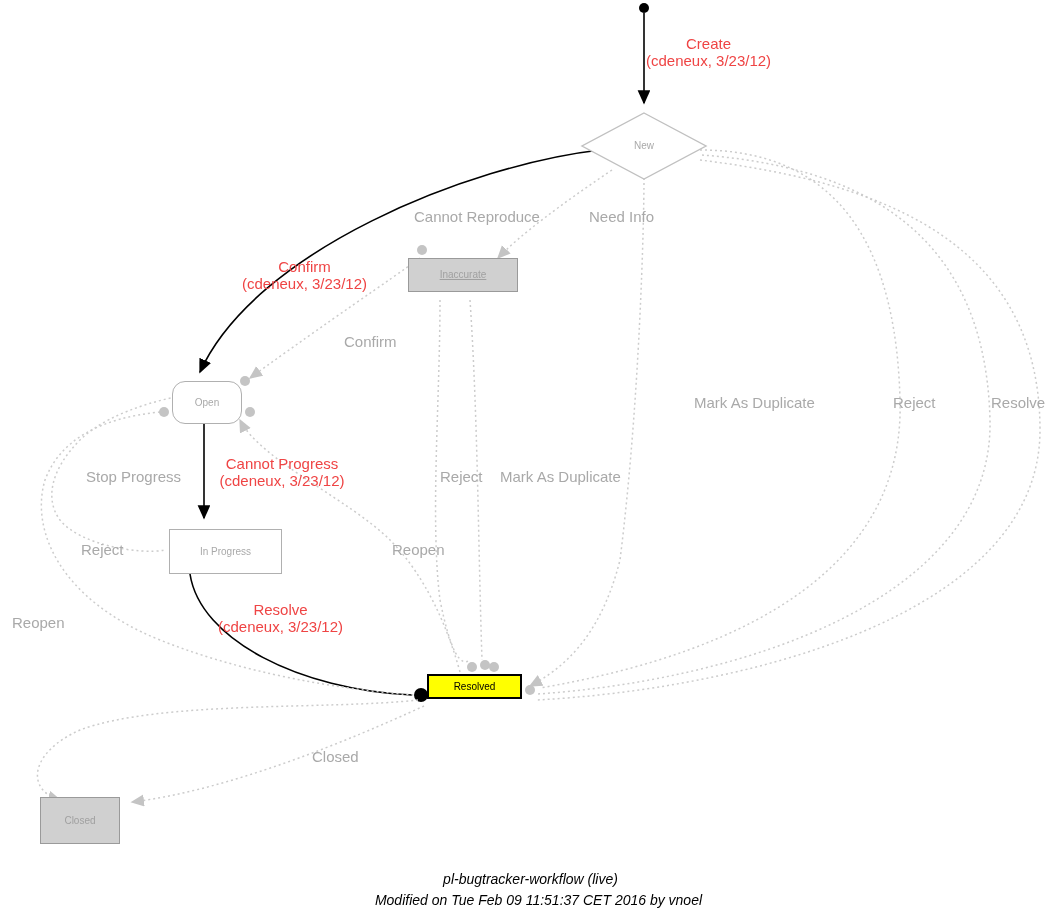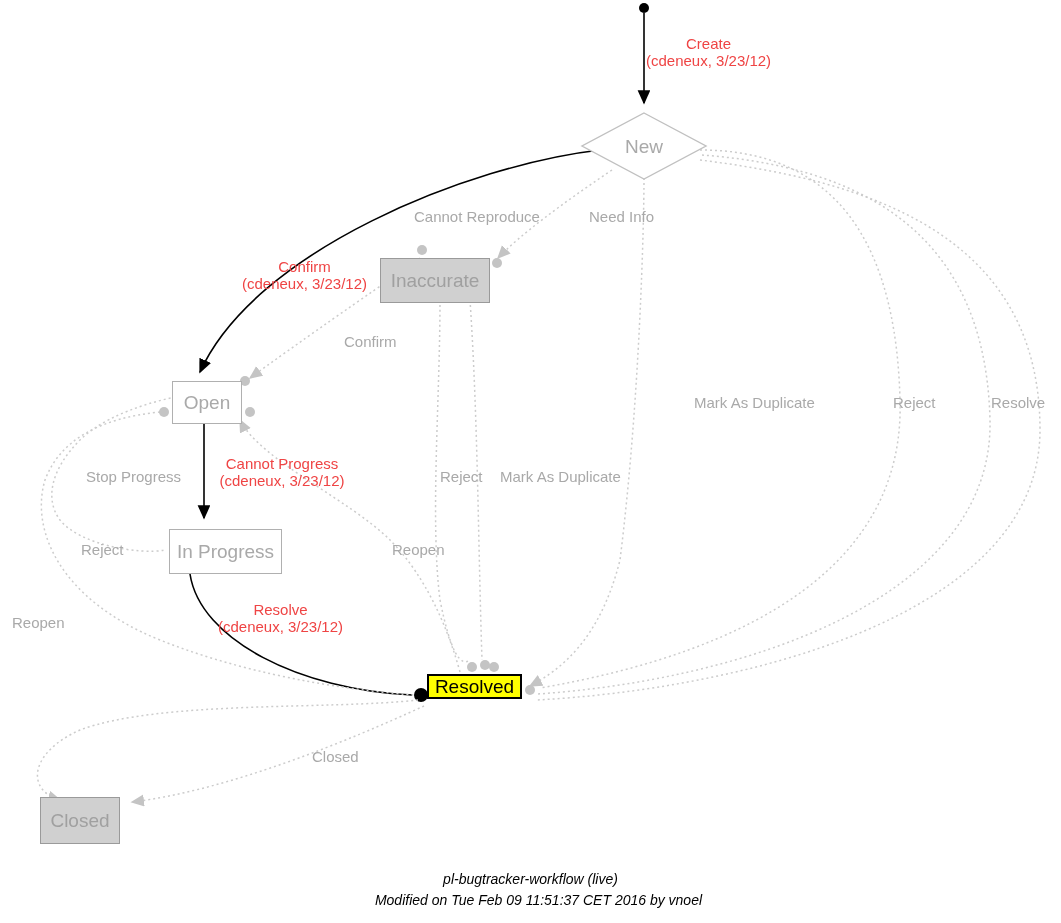--- a/index.html
+++ b/index.html
@@ -21,21 +21,21 @@
     top: 0;
     width: 1061px;
     height: 923px;
   }
   .node {
     position: absolute;
     box-sizing: border-box;
     display: flex;
     align-items: center;
     justify-content: center;
-    font-size: 19px;
+    font-size: 10px;
     line-height: 1;
     white-space: nowrap;
   }
   .node.rect {
     border: 1px solid #000000;
     background: #ffffff;
   }
   .node.rect.inactive {
     border: 1px solid #b0b0b0;
     color: #a9a9a9;
@@ -128,23 +128,23 @@
       <circle cx="164" cy="412" r="5"></circle>
       <circle cx="472" cy="667" r="5"></circle>
       <circle cx="485" cy="665" r="5"></circle>
       <circle cx="494" cy="667" r="5"></circle>
       <circle cx="530" cy="690" r="5"></circle>
     </g>
   </svg>
 
   <div class="node diamond-label" style="left:604px; top:135px; width:80px; height:22px;">New</div>
 
-  <div class="node rect grey" style="left:380px; top:258px; width:110px; height:45px;">Inaccurate</div>
+  <div class="node rect grey" style="left:408px; top:258px; width:110px; height:34px;text-decoration:underline;">Inaccurate</div>
 
-  <div class="node rect inactive" style="left:172px; top:381px; width:70px; height:43px;">Open</div>
+  <div class="node rect inactive" style="left:172px; top:381px; width:70px; height:43px;border-radius:13px;">Open</div>
 
   <div class="node rect inactive" style="left:147px; top:529px; width:113px; height:45px;margin-left:22px;">In Progress</div>
 
   <div class="node rect current" style="left:427px; top:674px; width:95px; height:25px;">Resolved</div>
 
   <div class="node rect grey" style="left:40px; top:797px; width:80px; height:47px;">Closed</div>
 
   <div class="edge-label active" style="left:646px; top:35px;">
     <div style="text-align:center;">Create</div>
     <div style="text-align:center;">(cdeneux, 3/23/12)</div>

